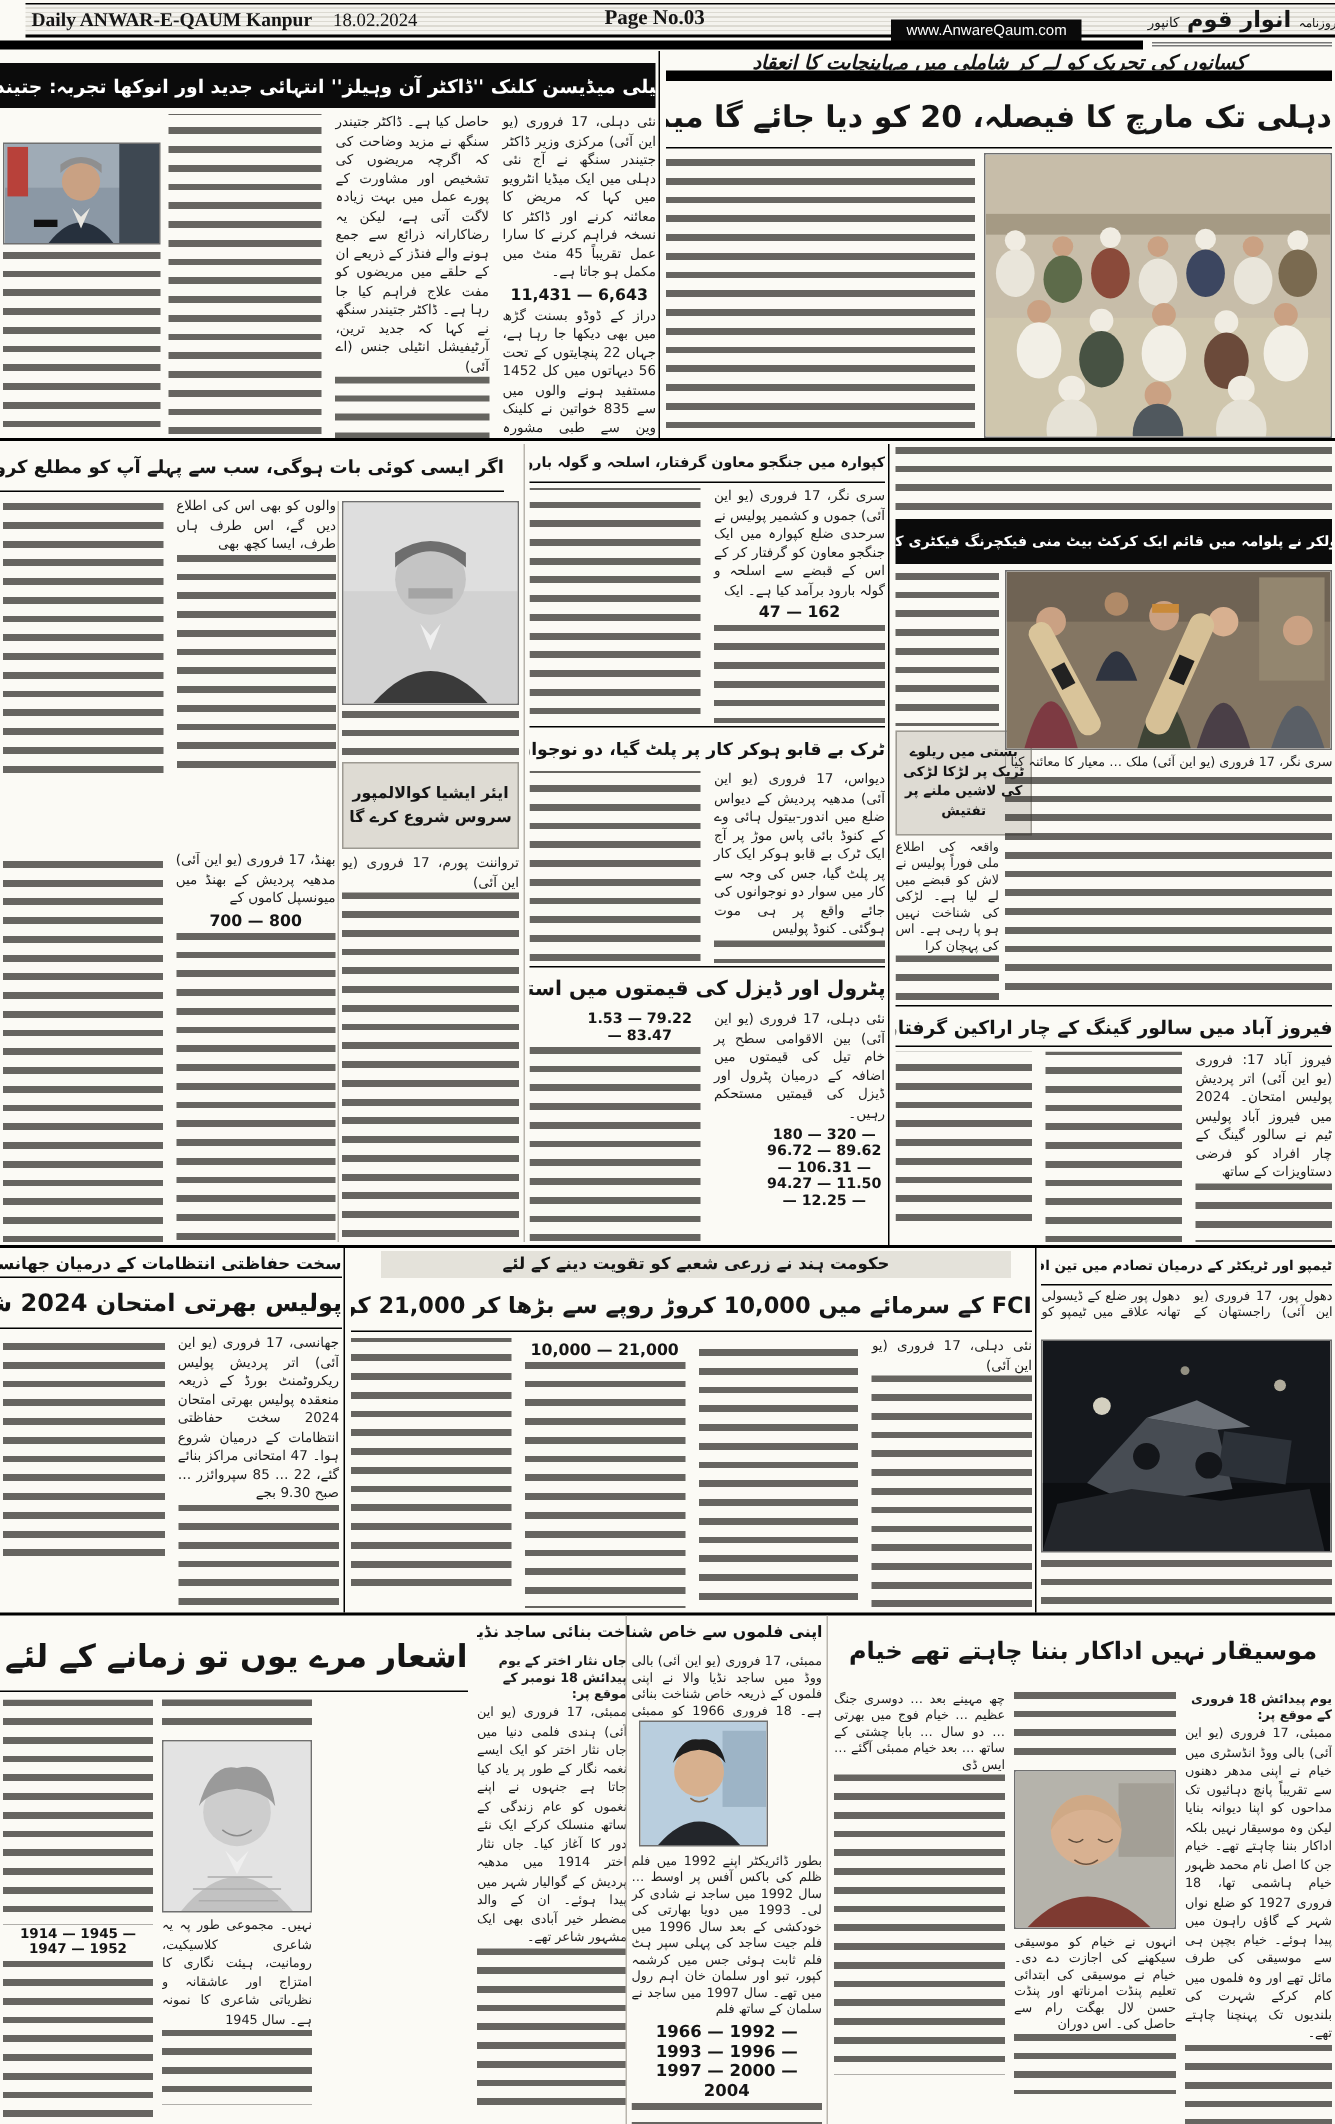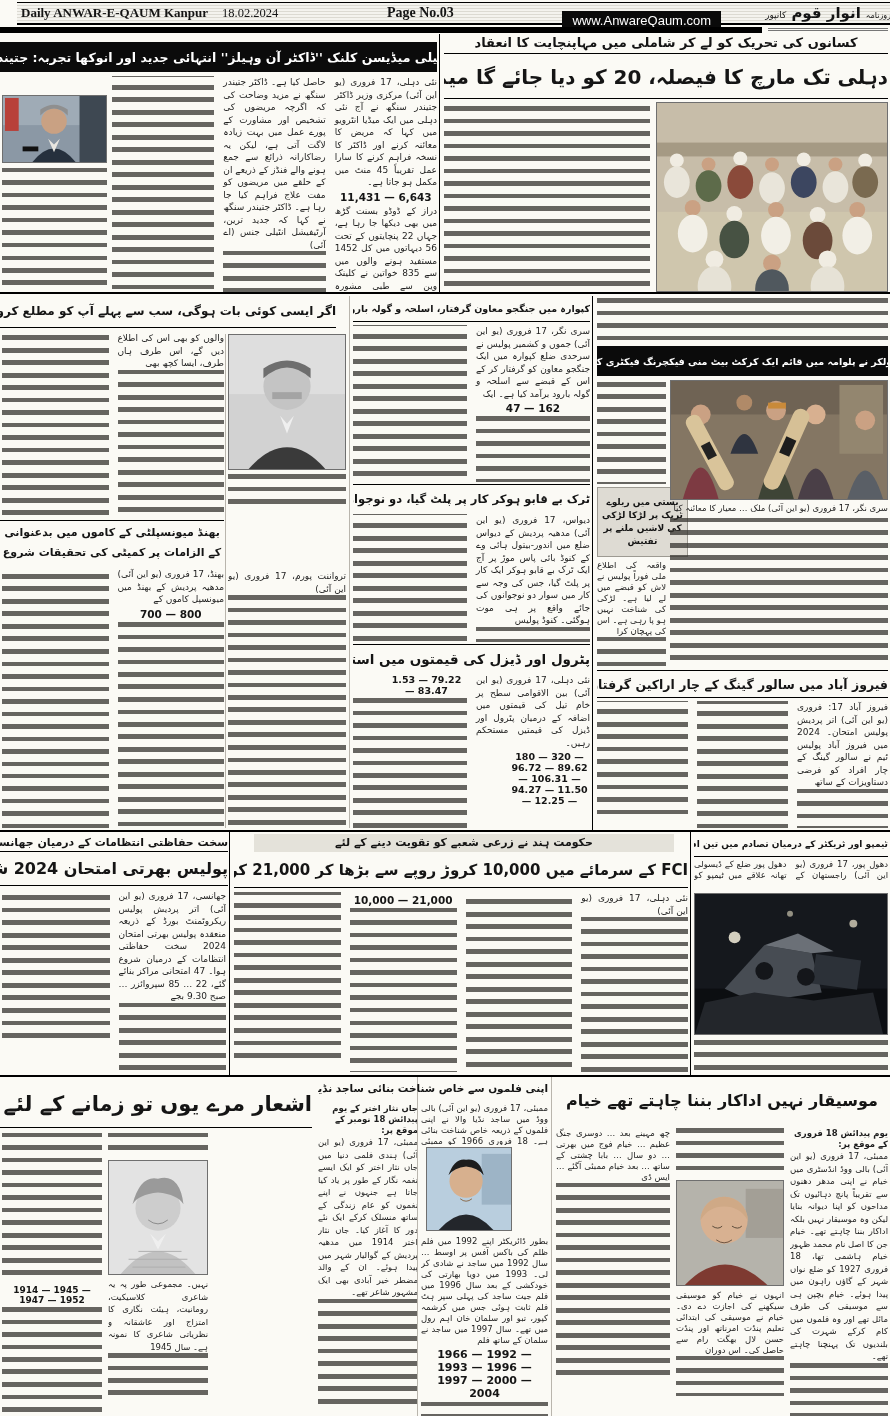--- a/index.html
+++ b/index.html
@@ -34,21 +34,21 @@
 <body>
 
 <div class="page">
 
   <div class="abs hdr" style="left:17px;top:2px;width:882px;height:23px;">
     <span class="serif b" style="font-size:13px;padding-left:4px;">Daily ANWAR-E-QAUM Kanpur</span>
     <span class="serif" style="font-size:12.5px;margin-left:14px;">18.02.2024</span>
     <span style="flex:1"></span>
     <span class="serif b" style="font-size:14px;">Page No.03</span>
     <span style="flex:1"></span>
-    <span style="background:#0a0a0a;color:#fff;font-size:13px;padding:2px 10px;font-family:'Liberation Sans',sans-serif;margin-top:14px;">www.AnwareQaum.com</span>
+    <span style="background:#0a0a0a;color:#fff;font-size:10px;padding:2px 10px;font-family:'Liberation Sans',sans-serif;margin-top:14px;">www.AnwareQaum.com</span>
     <span class="u" style="display:inline-flex;align-items:baseline;gap:5px;margin:0 8px 0 14px;">
       <span style="font-size:8px;">روزنامہ</span>
       <span class="b" style="font-size:15px;">انوار قوم</span>
       <span style="font-size:9px;margin-left:30px;">کانپور</span>
     </span>
   </div>
   <div class="abs rule" style="left:0;top:27px;width:762px;height:6px;"></div>
   <div class="abs" style="left:768px;top:28px;width:120px;height:3px;border-top:1px solid #777;border-bottom:1px solid #777;"></div>
 
   <div class="abs blackbar u nw" style="left:0;top:42px;width:437px;height:30px;font-size:12.5px;">موبائل ٹیلی میڈیسن کلنک ''ڈاکٹر آن وہیلز'' انتہائی جدید اور انوکھا تجربہ: جتیندر سنگھ</div>
@@ -67,21 +67,21 @@
   </div>
   <div class="abs fill" style="left:2px;top:168px;width:105px;height:124px;"></div>
   <div class="abs cols3 u" style="left:112px;top:76px;width:325px;height:216px;">
     <div class="lead">نئی دہلی، 17 فروری (یو این آئی) مرکزی وزیر ڈاکٹر جتیندر سنگھ نے آج نئی دہلی میں ایک میڈیا انٹرویو میں کہا کہ مریض کا معائنہ کرنے اور ڈاکٹر کا نسخہ فراہم کرنے کا سارا عمل تقریباً 45 منٹ میں مکمل ہو جاتا ہے۔</div>
     <div class="figs">11,431 — 6,643</div>
     <div class="lead">دراز کے ڈوڈو بسنت گڑھ میں بھی دیکھا جا رہا ہے، جہاں 22 پنچایتوں کے تحت 56 دیہاتوں میں کل 1452 مستفید ہونے والوں میں سے 835 خواتین نے کلینک وین سے طبی مشورہ حاصل کیا ہے۔ ڈاکٹر جتیندر سنگھ نے مزید وضاحت کی کہ اگرچہ مریضوں کی تشخیص اور مشاورت کے پورے عمل میں بہت زیادہ لاگت آتی ہے، لیکن یہ رضاکارانہ ذرائع سے جمع ہونے والے فنڈز کے ذریعے ان کے حلقے میں مریضوں کو مفت علاج فراہم کیا جا رہا ہے۔ ڈاکٹر جتیندر سنگھ نے کہا کہ جدید ترین، آرٹیفیشل انٹیلی جنس (اے آئی)</div>
     <div class="fill" style="height:300px;"></div>
   </div>
 
   <div class="abs rule" style="left:439px;top:34px;width:1px;height:258px;"></div>
-  <div class="abs u b c nw" style="left:444px;top:32px;width:444px;height:22px;font-size:13px;line-height:22px;border-bottom:1px solid #000000;">کسانوں کی تحریک کو لے کر شاملی میں مہاپنچایت کا انعقاد</div>
+  <div class="abs u b c nw" style="left:444px;top:32px;width:444px;height:22px;font-size:13px;line-height:22px;border-bottom:7px solid #000000;font-style:italic;">کسانوں کی تحریک کو لے کر شاملی میں مہاپنچایت کا انعقاد</div>
   <div class="abs u hl nw" style="left:444px;top:57px;width:444px;height:42px;font-size:20px;line-height:40px;border-bottom:1.5px solid #000;">دہلی تک مارچ کا فیصلہ، 20 کو دیا جائے گا میمورنڈم</div>
   <div class="abs fill" style="left:444px;top:106px;width:206px;height:186px;"></div>
   <div class="photo" style="left:656px;top:102px;width:232px;height:190px;">
     <svg viewBox="0 0 232 190" preserveAspectRatio="none">
       <rect width="232" height="190" fill="#c7bda9"></rect>
       <rect y="0" width="232" height="60" fill="#b3a археolog08f" opacity="0"></rect>
       <rect y="110" width="232" height="80" fill="#cfc6ad"></rect>
       <rect y="40" width="232" height="14" fill="#a59a84"></rect>
       <circle cx="20" cy="58" r="7" fill="#f0ece2"></circle>
         <ellipse cx="20" cy="80" rx="13" ry="16" fill="#e9e5da"></ellipse>
@@ -130,27 +130,27 @@
       <path d="M35 44 q24 -22 48 0 l0 -10 q-24 -16 -48 0 z" fill="#6e6e6e"></path>
       <path d="M20 136 q39 -44 78 0 z" fill="#3a3a3a"></path>
       <path d="M52 82 l7 8 l7 -8 l-7 18 z" fill="#efefef"></path>
       <rect x="44" y="58" width="30" height="7" fill="#8a8a8a" opacity=".55"></rect>
     </svg>
   </div>
   <div class="abs fill" style="left:228px;top:474px;width:118px;height:34px;"></div>
   <div class="abs lrule" style="left:225px;top:334px;width:1px;height:494px;"></div>
   <div class="abs lrule" style="left:349px;top:296px;width:1px;height:532px;"></div>
 
-  <div class="abs u hl" style="left:0;top:520px;width:224px;height:44px;font-size:11px;line-height:20px;border-top:1.5px solid #000;padding-top:2px;">بھنڈ میونسپلٹی کے کاموں میں بدعنوانی کے الزامات پر کمیٹی کی تحقیقات شروع</div>
   <div class="abs cols2 u" style="left:2px;top:568px;width:222px;height:260px;">
     <div class="lead">بھنڈ، 17 فروری (یو این آئی) مدھیہ پردیش کے بھنڈ میں میونسپل کاموں کے</div>
     <div class="figs">700 — 800</div>
     <div class="fill" style="height:470px;"></div>
   </div>
 
+  <div class="abs graybox u" style="left:228px;top:508px;width:118px;height:58px;font-size:10.5px;line-height:16px;">ایئر ایشیا کوالالمپور سروس شروع کرے گا</div>
   <div class="abs u" style="left:228px;top:570px;width:118px;height:258px;overflow:hidden;">
     <div class="lead">ترواننت پورم، 17 فروری (یو این آئی)</div>
     <div class="fill" style="height:230px;"></div>
   </div>
 
   <div class="abs u hl nw" style="left:353px;top:296px;width:237px;height:26px;font-size:9.5px;line-height:25px;border-bottom:1px solid #000;">کپوارہ میں جنگجو معاون گرفتار، اسلحہ و گولہ بارود برآمد: پولیس</div>
   <div class="abs cols2 u" style="left:353px;top:325px;width:237px;height:157px;">
     <div class="lead">سری نگر، 17 فروری (یو این آئی) جموں و کشمیر پولیس نے سرحدی ضلع کپوارہ میں ایک جنگجو معاون کو گرفتار کر کے اس کے قبضے سے اسلحہ و گولہ بارود برآمد کیا ہے۔ ایک</div>
     <div class="figs">47 — 162</div>
     <div class="fill" style="height:230px;"></div>

